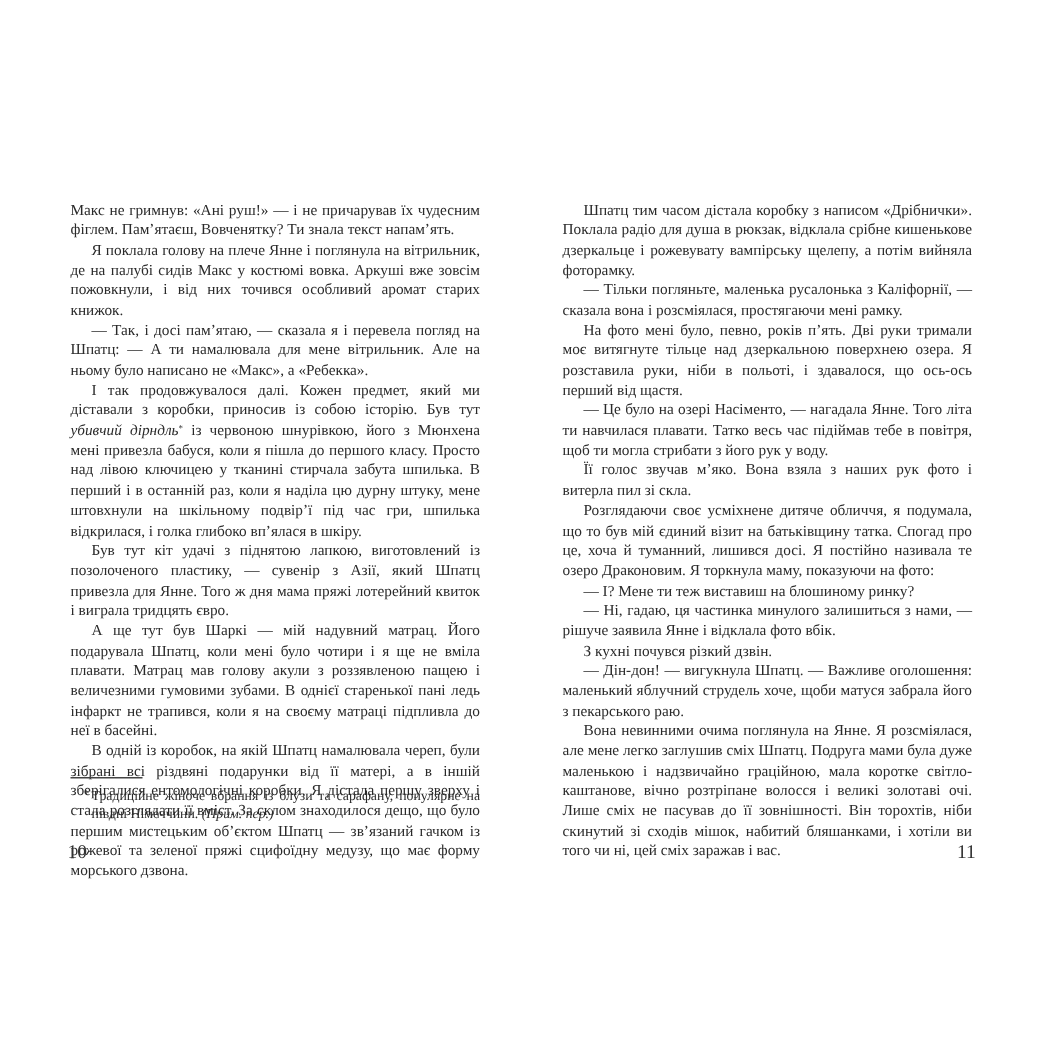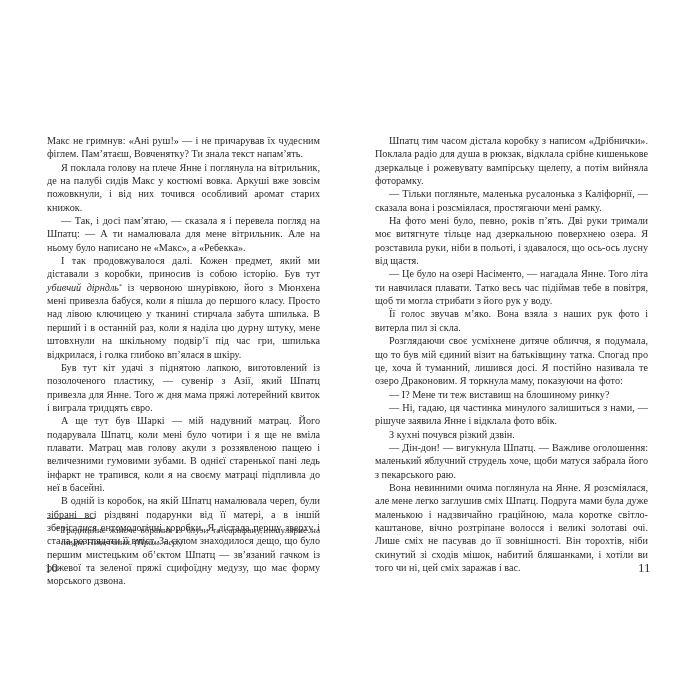--- a/index.html
+++ b/index.html
@@ -46,21 +46,21 @@
     <span>Традиційне жіноче вбрання із блузи та сарафану, популярне на півдні Німеччини. </span><em>(Прим. пер.)</em>
   </div>
 
   <div class="page-num">10</div>
 </div>
 
 <div class="page right">
   <div class="col">
     <p class="ind">Шпатц тим часом дістала коробку з написом «Дрібнички». Поклала радіо для душа в рюкзак, відклала срібне кишенькове дзеркальце і рожевувату вампірську щелепу, а потім вийняла фоторамку.</p>
     <p class="ind">— Тільки погляньте, маленька русалонька з Каліфорнії, — сказала вона і розсміялася, простягаючи мені рамку.</p>
-    <p class="ind">На фото мені було, певно, років п’ять. Дві руки тримали моє витягнуте тільце над дзеркальною поверхнею озера. Я розставила руки, ніби в польоті, і здавалося, що ось-ось лусну від щастя.</p>
+    <p class="ind">На фото мені було, певно, років п’ять. Дві руки тримали моє витягнуте тільце над дзеркальною поверхнею озера. Я розставила руки, ніби в польоті, і здавалося, що ось-ось перший від щастя.</p>
     <p class="ind">— Це було на озері Насіменто, — нагадала Янне. Того літа ти навчилася плавати. Татко весь час підіймав тебе в повітря, щоб ти могла стрибати з його рук у воду.</p>
     <p class="ind">Її голос звучав м’яко. Вона взяла з наших рук фото і витерла пил зі скла.</p>
     <p class="ind">Розглядаючи своє усміхнене дитяче обличчя, я подумала, що то був мій єдиний візит на батьківщину татка. Спогад про це, хоча й туманний, лишився досі. Я постійно називала те озеро Драконовим. Я торкнула маму, показуючи на фото:</p>
     <p class="ind">— І? Мене ти теж виставиш на блошиному ринку?</p>
     <p class="ind">— Ні, гадаю, ця частинка минулого залишиться з нами, — рішуче заявила Янне і відклала фото вбік.</p>
     <p class="ind">З кухні почувся різкий дзвін.</p>
     <p class="ind">— Дін-дон! — вигукнула Шпатц. — Важливе оголошення: маленький яблучний струдель хоче, щоби матуся забрала його з пекарського раю.</p>
     <p class="ind last">Вона невинними очима поглянула на Янне. Я розсміялася, але мене легко заглушив сміх Шпатц. Подруга мами була дуже маленькою і надзвичайно граційною, мала коротке світло-каштанове, вічно розтріпане волосся і великі золотаві очі. Лише сміх не пасував до її зовнішності. Він торохтів, ніби скинутий зі сходів мішок, набитий бляшанками, і хотіли ви того чи ні, цей сміх заражав і вас.</p>
   </div>
 

